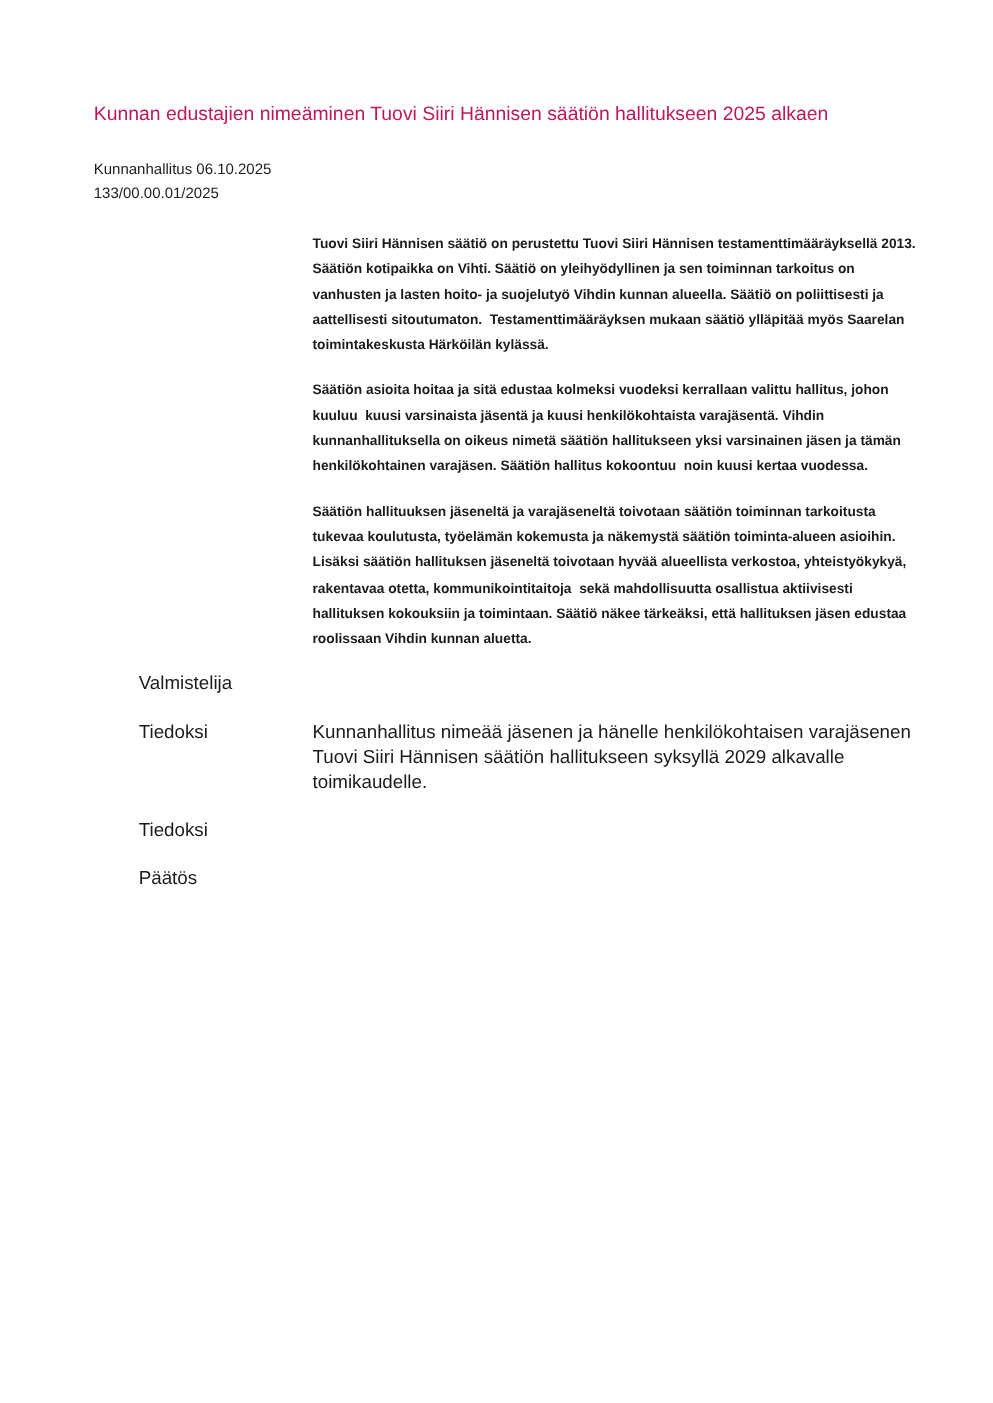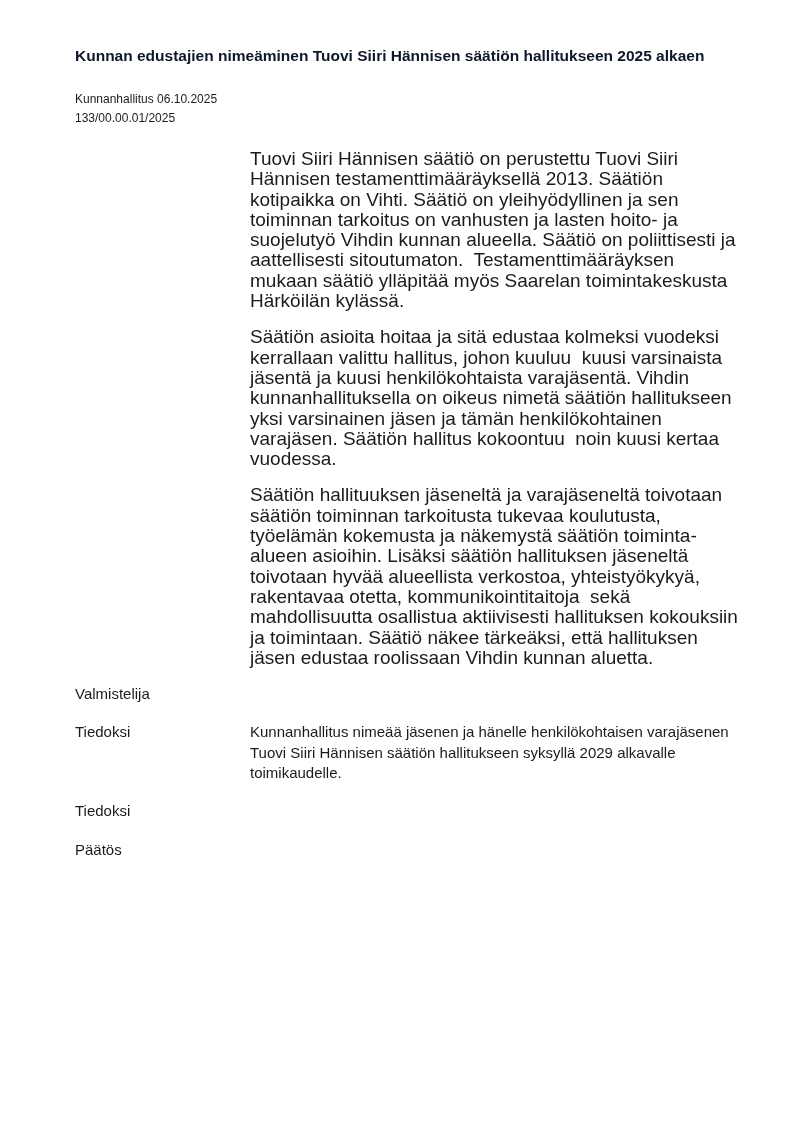--- a/index.html
+++ b/index.html
@@ -12,50 +12,53 @@
       font-family: "Liberation Sans", sans-serif;
       color: #1b1b1b;
       overflow: hidden;
     }
     .content {
       padding: 45px 56px 0 75px;
     }
     .doc-title {
       font-size: 15.5px;
       line-height: 21px;
-      font-weight: bold;
-      color: #0f172a;
+      font-weight: normal;
+      color: #be185d;
       margin-bottom: 24px;
       max-width: 640px;
+      margin-top: 36px;
     }
     .meta-block {
       font-size: 12px;
       line-height: 19px;
       margin-bottom: 21px;
     }
     .body-block {
       margin-left: 175px;
       max-width: 492px;
     }
     .body-block p {
-      font-size: 19px;
+      font-size: 11px;
       line-height: 20.3px;
       margin-bottom: 16px;
       white-space: pre-wrap;
+      font-weight: bold;
     }
     .section-row {
       display: grid;
       grid-template-columns: 175px 1fr;
       font-size: 15px;
       line-height: 20.3px;
       margin-bottom: 18px;
       align-items: start;
     }
     .section-row .label {
       padding-right: 10px;
+      margin-left: 36px;
     }
     .section-row .value {
       max-width: 492px;
       white-space: pre-wrap;
     }
   </style>
 </head>
 <body>
 
 <div class="page">

